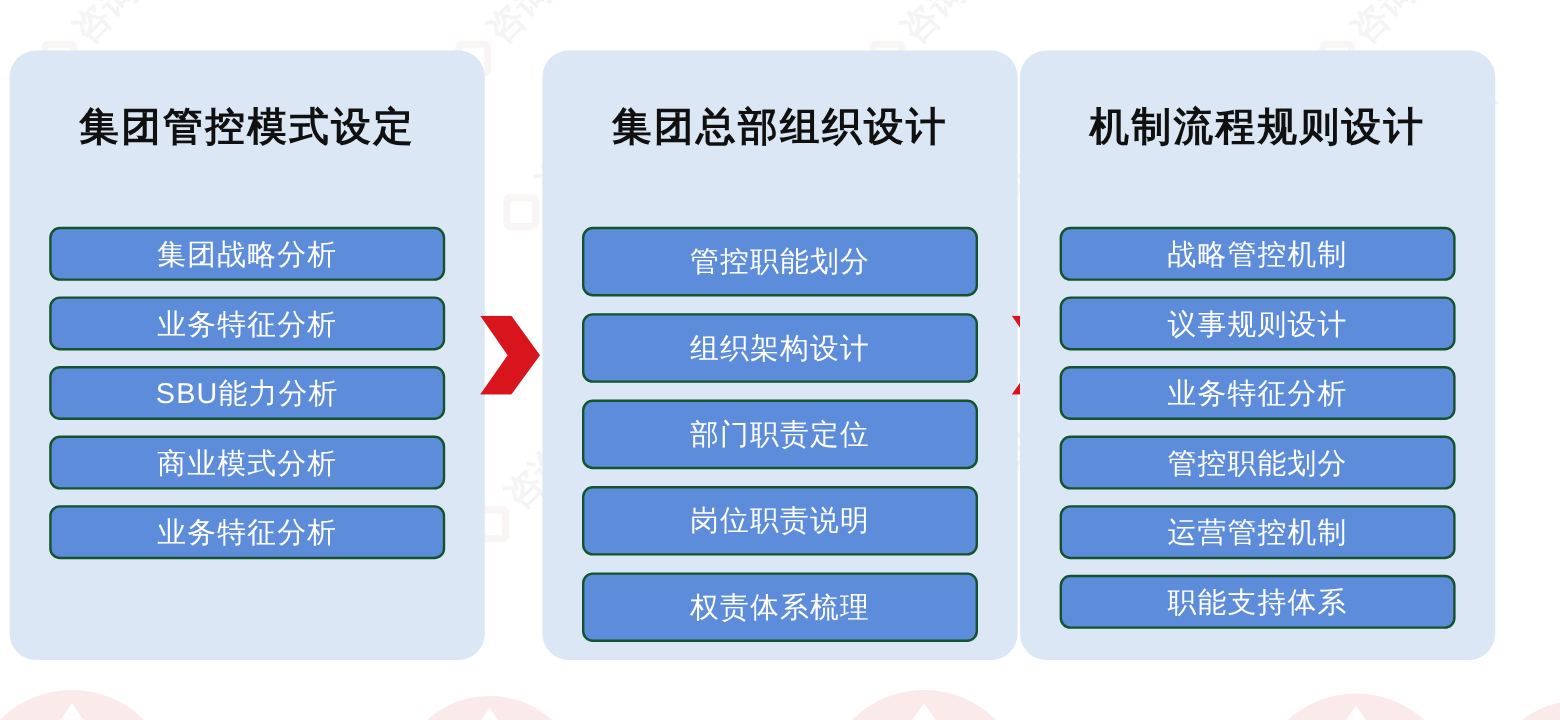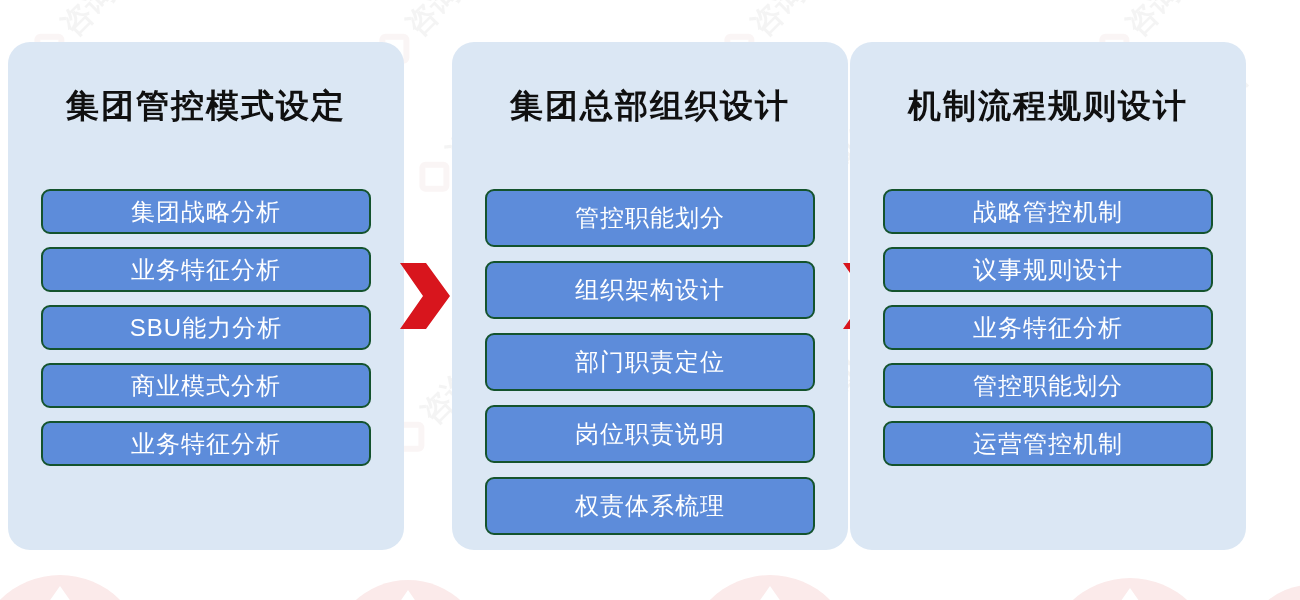--- a/index.html
+++ b/index.html
@@ -151,16 +151,17 @@
   <div class="arrow" id="arrow2"></div>
 
   <div class="panel" id="panel3">
     <div class="panel-title">机制流程规则设计</div>
     <div class="items">
       <div class="item">战略管控机制</div>
       <div class="item">议事规则设计</div>
       <div class="item">业务特征分析</div>
       <div class="item">管控职能划分</div>
       <div class="item">运营管控机制</div>
+      <div class="item">职能支持体系</div>
     </div>
   </div>
 
 </div>
 
 </body></html>

